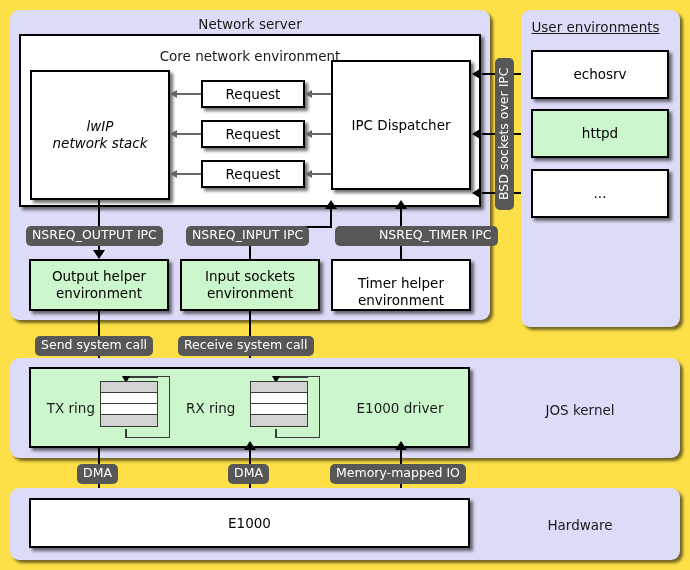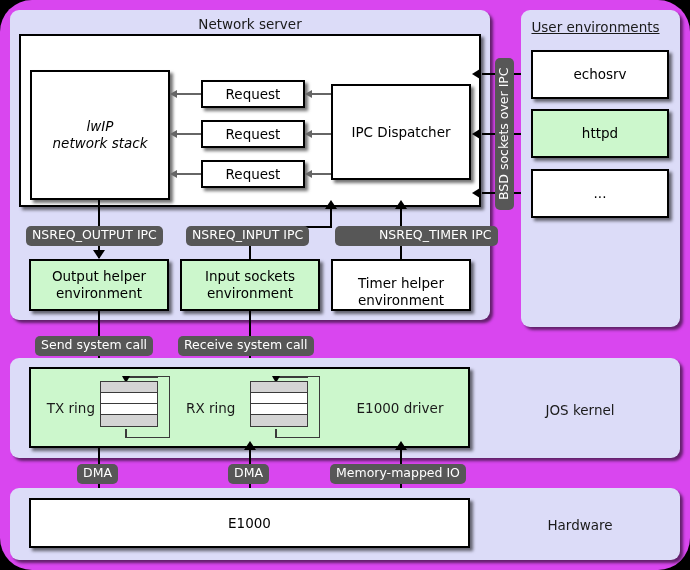--- a/index.html
+++ b/index.html
@@ -5,24 +5,23 @@
 <style>
   html, body {
     margin: 0;
     padding: 0;
     background: #000000;
   }
   #stage {
     position: relative;
     width: 690px;
     height: 570px;
-    background: #d946ef;
+    background: #fde047;
     font-family: "DejaVu Sans", "Liberation Sans", sans-serif;
     overflow: hidden;
-    border-radius: 32px;
   }
 
   
   .panel {
     position: absolute;
     background: #dcdcf8;
     border-radius: 9px;
     box-shadow: 3px 3px 3px rgba(0,0,0,0.55);
   }
   .panel-title {
@@ -168,37 +167,38 @@
 </style>
 </head>
 <body>
 
 <div id="stage">
 
   <div class="panel" style="left:10px; top:10px; width:480px; height:310px;"></div>
   <div class="panel-title" style="left:10px; top:16px; width:480px;">Network server</div>
 
   <div class="box" style="left:19px; top:34px; width:462px; height:173px; display:block;"></div>
+  <div class="panel-title" style="left:19px; top:48px; width:462px;">Core network environment</div>
 
   <div class="box" style="left:30px; top:70px; width:140px; height:130px; flex-direction:column;font-style:italic;">
     <span>lwIP</span>
     <span>network stack</span>
   </div>
 
   <div class="box" style="left:201px; top:80px; width:104px; height:28px;">
     <span>Request</span>
   </div>
   <div class="box" style="left:201px; top:120px; width:104px; height:28px;">
     <span>Request</span>
   </div>
   <div class="box" style="left:201px; top:160px; width:104px; height:28px;">
     <span>Request</span>
   </div>
 
-  <div class="box" style="left:331px; top:84px; width:140px; height:96px;">
+  <div class="box" style="left:331px; top:60px; width:140px; height:130px;">
     <span>IPC Dispatcher</span>
   </div>
 
   <div class="gline" style="left:176px; top:93px; width:25px;"></div>
   <div class="arrow gleft" style="left:170px; top:90px;"></div>
   <div class="gline" style="left:176px; top:133px; width:25px;"></div>
   <div class="arrow gleft" style="left:170px; top:130px;"></div>
   <div class="gline" style="left:176px; top:173px; width:25px;"></div>
   <div class="arrow gleft" style="left:170px; top:170px;"></div>
 

